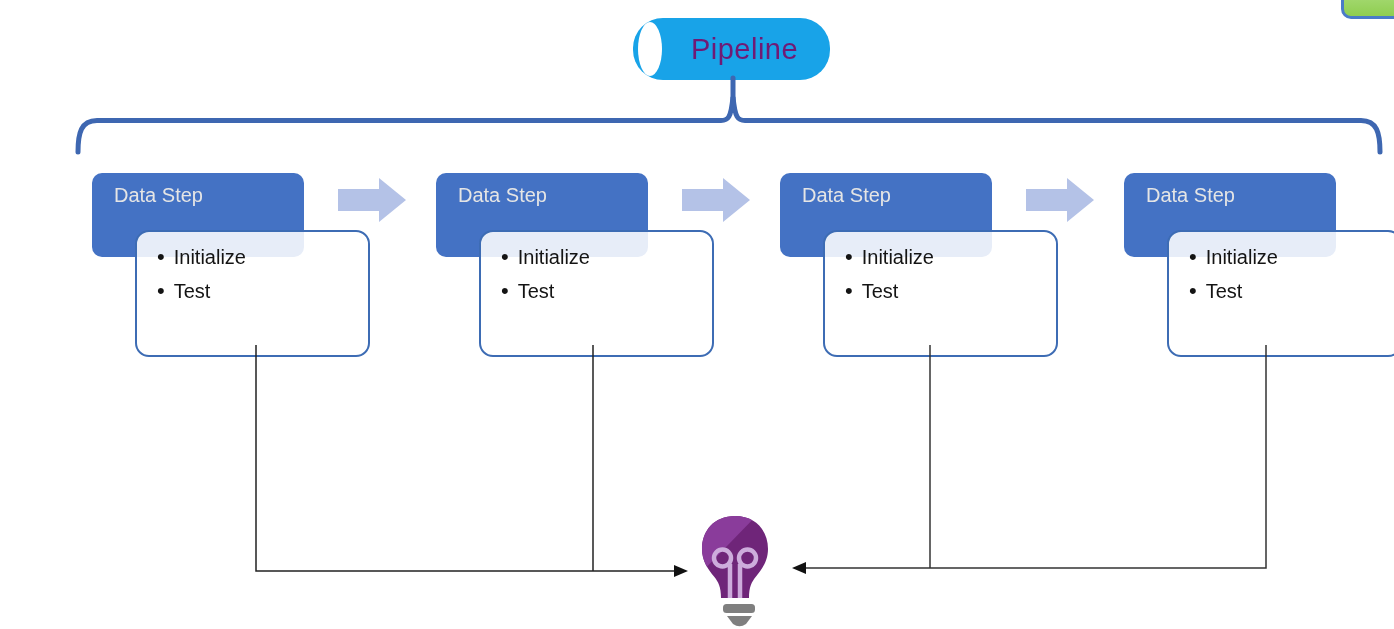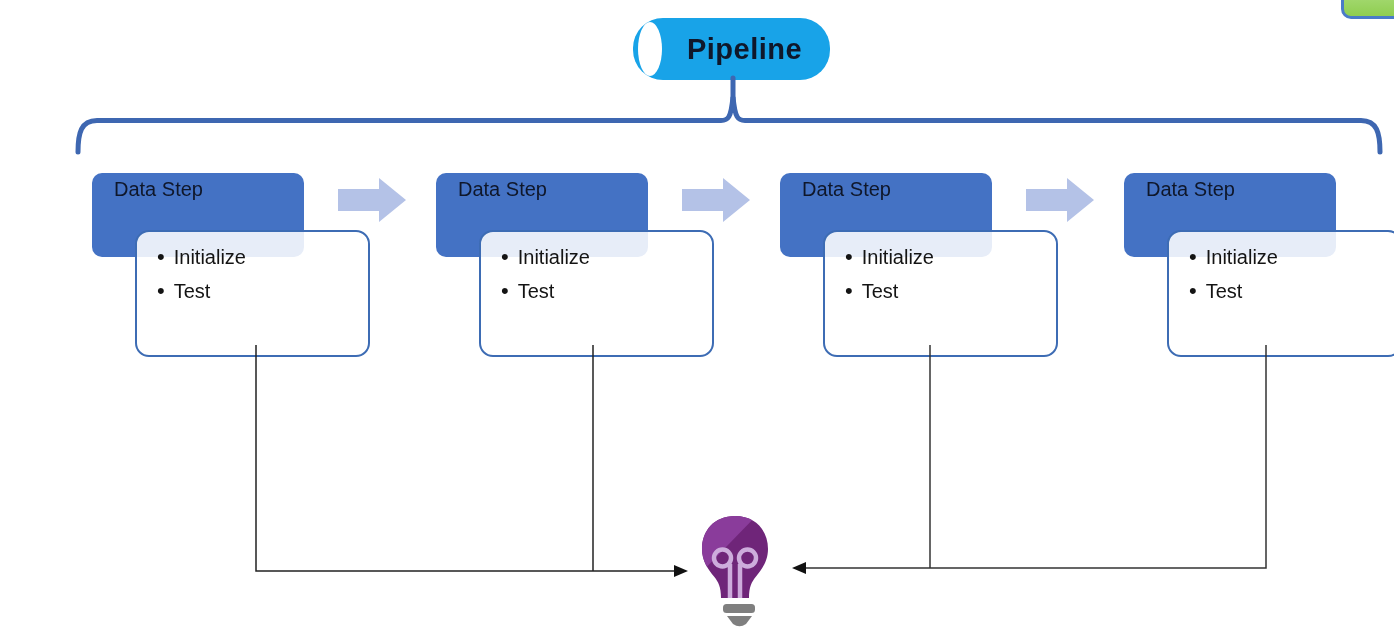--- a/index.html
+++ b/index.html
@@ -8,30 +8,30 @@
 
   
   .green-shape{position:absolute;left:1341px;top:-27px;width:86px;height:40px;
     background:linear-gradient(#b9e393,#8fce50);
     border:3px solid #4a7bc8;border-radius:10px;}
 
   
   .cylinder{position:absolute;left:633px;top:18px;width:197px;height:62px;
     background:#18a3e8;border-radius:30px;display:flex;align-items:center;justify-content:center;}
   .cyl-cap{position:absolute;left:5px;top:4px;width:24px;height:54px;background:#ffffff;border-radius:50%;}
-  .cyl-label{color:#0f172a;font-size:29px;font-weight:700;margin-left:26px;letter-spacing:.5px;}
+  .cyl-label{color:#701a75;font-size:29px;font-weight:400;margin-left:26px;letter-spacing:.5px;}
 
   svg{position:absolute;}
   .brace-svg{left:70px;top:75px;}
 
   
   .step{position:absolute;top:173px;width:260px;height:172px;}
   .step.s1{left:92px;} .step.s2{left:436px;} .step.s3{left:780px;} .step.s4{left:1124px;}
   .step-header{position:absolute;left:0;top:0;width:212px;height:84px;background:#4472c4;border-radius:10px;}
-  .step-title{position:absolute;left:22px;top:5px;color:#0f172a;font-size:20px;}
+  .step-title{position:absolute;left:22px;top:11px;color:#e5e5e5;font-size:20px;}
   .step-card{position:absolute;left:43px;top:57px;width:211px;height:111px;
     background:rgba(255,255,255,0.87);border:2.5px solid #3d6cb4;border-radius:14px;
     padding:12px 0 0 20px;box-sizing:content-box;}
   .bullet-row{display:flex;align-items:baseline;height:34px;font-size:20px;color:#141414;}
   .dot{font-size:22px;margin-right:9px;}
 
   .flow-arrow{top:177px;}
   .flow-arrow.a1{left:338px;} .flow-arrow.a2{left:682px;} .flow-arrow.a3{left:1026px;}
 
   .connectors{left:0;top:0;}

